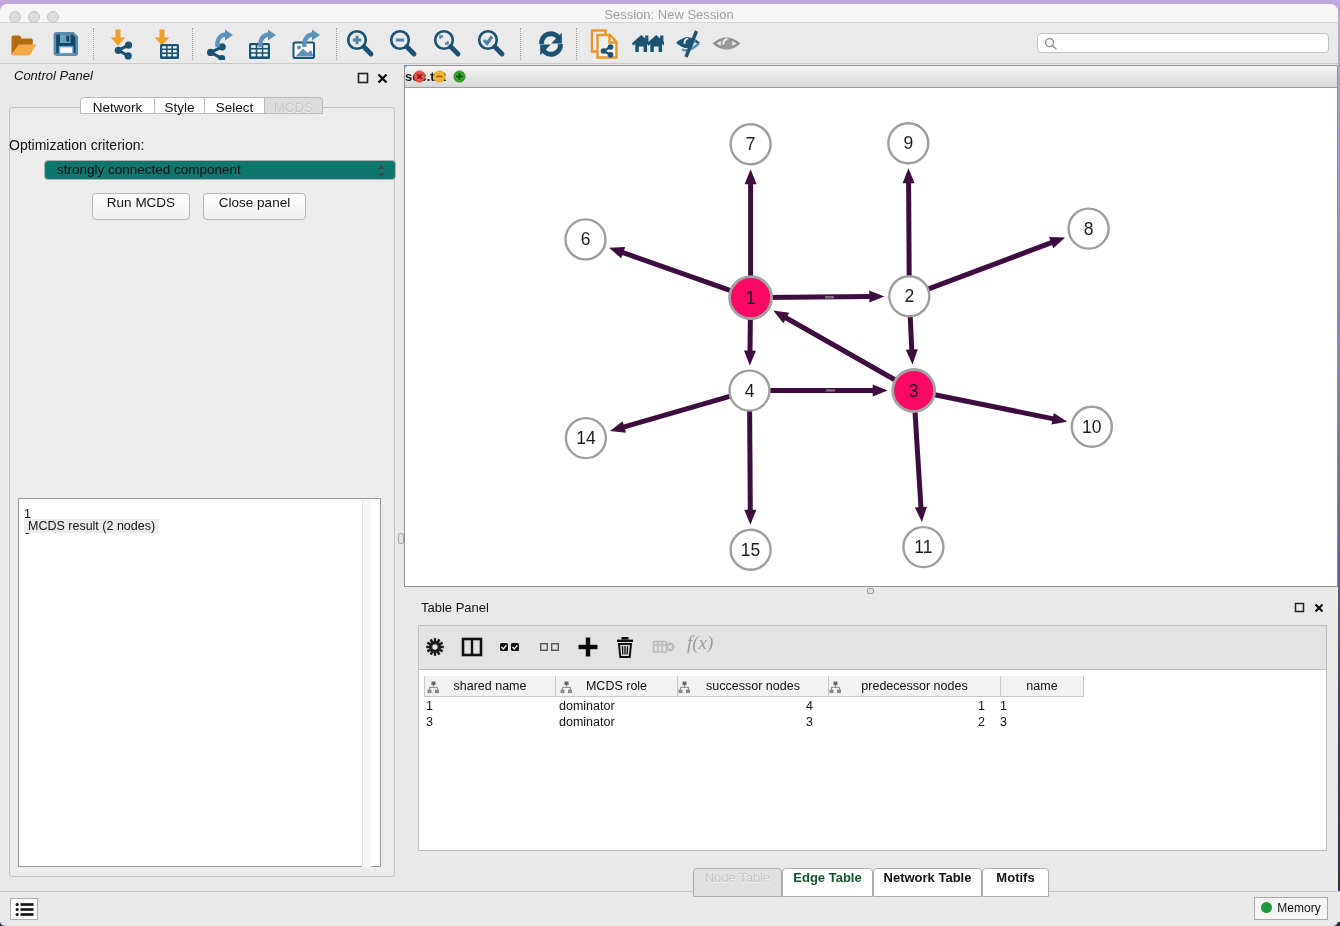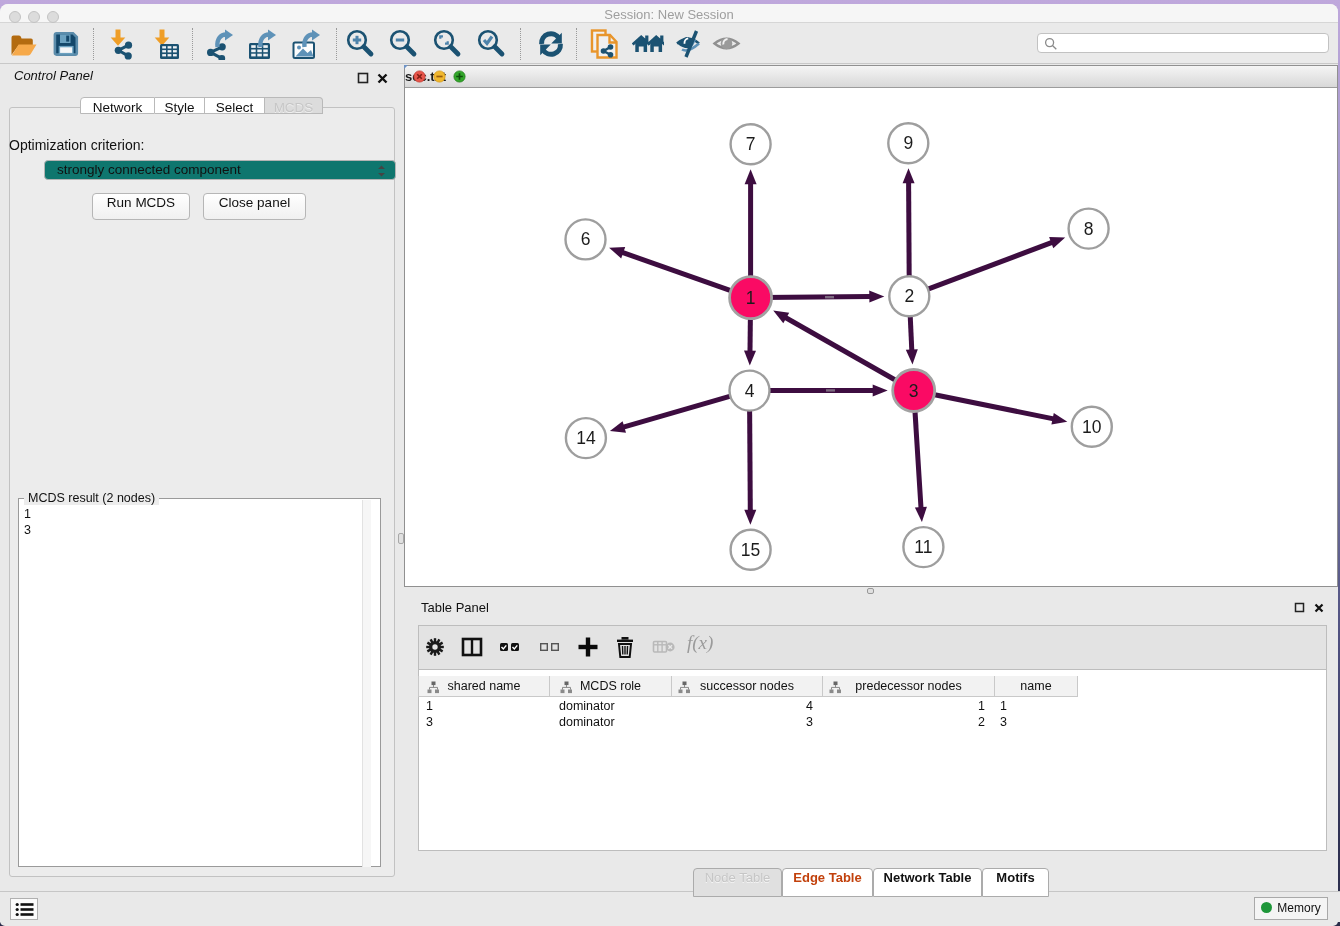--- a/index.html
+++ b/index.html
@@ -26,38 +26,38 @@
 #optlabel { position:absolute; left:9px; top:137px; width:386px; text-align:left;
   font-size:14px; color:#111; }
 #dropdown { position:absolute; left:44px; top:160px; width:352px; height:20px;
   background:#0f766e; border:1px solid #b3b3b3; border-radius:4px;
   font-size:13.5px; color:#111; line-height:18px; padding-left:12px; }
 .btn { position:absolute; top:193px; height:27px; background:linear-gradient(#ffffff,#f0f0f0);
   border:1px solid #b6b6b6; border-radius:4px; font-size:13.5px; color:#111;
   text-align:center; line-height:18px; }
 #mcdsbox { position:absolute; left:18px; top:498px; width:363px; height:369px;
   background:#fff; border:1px solid #9a9a9a; }
-#mcdslegend { position:absolute; left:24px; top:491px; font-size:12.5px; color:#111;
+#mcdslegend { position:absolute; left:24px; top:519px; font-size:12.5px; color:#111;
   background:#ececec; padding:0 4px; z-index:3; }
 #mcdstext { position:absolute; left:24px; top:506px; font-size:12.5px; color:#111; line-height:16px; }
 #mcdsscroll { position:absolute; right:9px; top:1px; width:9px; height:367px;
   background:#f6f6f6; border-left:1px solid #e2e2e2; }
 #netwin { position:absolute; left:404px; top:65px; width:934px; height:522px;
   border:1px solid #909090; background:#fff; }
 #nettitle { position:absolute; left:0; top:0; width:100%; height:22px;
   background:linear-gradient(#f5f5f5,#d8d8d8); border-bottom:1px solid #9c9c9c;
   text-align:left; font-size:13px; font-weight:700; color:#1a1a1a; line-height:22px; }
 #tpanel-head { position:absolute; left:421px; top:600px; font-size:13px; color:#111; }
 #ttoolbar { position:absolute; left:418px; top:625px; width:909px; height:45px;
   background:#e3e3e3; border:1px solid #bdbdbd; }
 #ttable { position:absolute; left:418px; top:670px; width:909px; height:181px;
   background:#fff; border:1px solid #bdbdbd; border-top:none; }
 .hcell { position:absolute; top:676px; height:21px; background:#f2f2f2;
   border-right:1px solid #c9c9c9; border-bottom:1px solid #c9c9c9;
-  font-size:12.5px; color:#111; text-align:center; line-height:21px; }
+  font-size:12.5px; color:#111; text-align:center; line-height:21px;margin-left:6px; }
 .cell { position:absolute; font-size:12.5px; color:#111; height:16px; line-height:16px; }
 .btab { position:absolute; top:868px; height:29px; border:1px solid #ababab;
   border-radius:4px 4px 0 0; font-size:13px; text-align:center; line-height:18px; z-index:4; }
 #statusbar { position:absolute; left:0; top:891px; width:100%; height:31px;
   background:#e9e9e9; border-top:1px solid #c6c6c6; }
 #memorybtn { position:absolute; left:1254px; top:897px; width:74px; height:23px;
   background:#f4f4f4; border:1px solid #a9a9a9; font-size:12px; color:#111;
   text-align:center; line-height:21px; }
 #listbtn { position:absolute; left:10px; top:898px; width:28px; height:22px;
   background:#fbfbfb; border:1px solid #b0b0b0; }
@@ -407,21 +407,21 @@
   <div class="cell" style="left:559px;top:698px">dominator</div>
   <div class="cell" style="left:672px;top:698px;width:141px;text-align:right">4</div>
   <div class="cell" style="left:823px;top:698px;width:162px;text-align:right">1</div>
   <div class="cell" style="left:1000px;top:698px">1</div>
   <div class="cell" style="left:426px;top:714px">3</div>
   <div class="cell" style="left:559px;top:714px">dominator</div>
   <div class="cell" style="left:672px;top:714px;width:141px;text-align:right">3</div>
   <div class="cell" style="left:823px;top:714px;width:162px;text-align:right">2</div>
   <div class="cell" style="left:1000px;top:714px">3</div>
   <div class="btab" style="left:693px;width:89px;background:#e0e0e0;color:#c6c6c6;text-shadow:0 1px 0 #f4f4f4">Node Table</div>
-  <div class="btab" style="left:782px;width:91px;background:#fff;color:#c2410c;font-weight:600">Edge Table</div>
+  <div class="btab" style="left:782px;width:91px;background:#fff;color:#14532d;font-weight:600">Edge Table</div>
   <div class="btab" style="left:873px;width:109px;background:#fff;color:#111;font-weight:600">Network Table</div>
   <div class="btab" style="left:982px;width:67px;background:#fff;color:#111;font-weight:600">Motifs</div>
 
   <div id="statusbar"></div>
   <div id="listbtn">
     <svg style="position:absolute;left:4px;top:3px" width="19" height="15" viewBox="0 0 19 15">
       <g fill="#111">
         <circle cx="2.2" cy="2.5" r="1.6"></circle>
         <circle cx="2.2" cy="7.5" r="1.6"></circle>
         <circle cx="2.2" cy="12.5" r="1.6"></circle>

